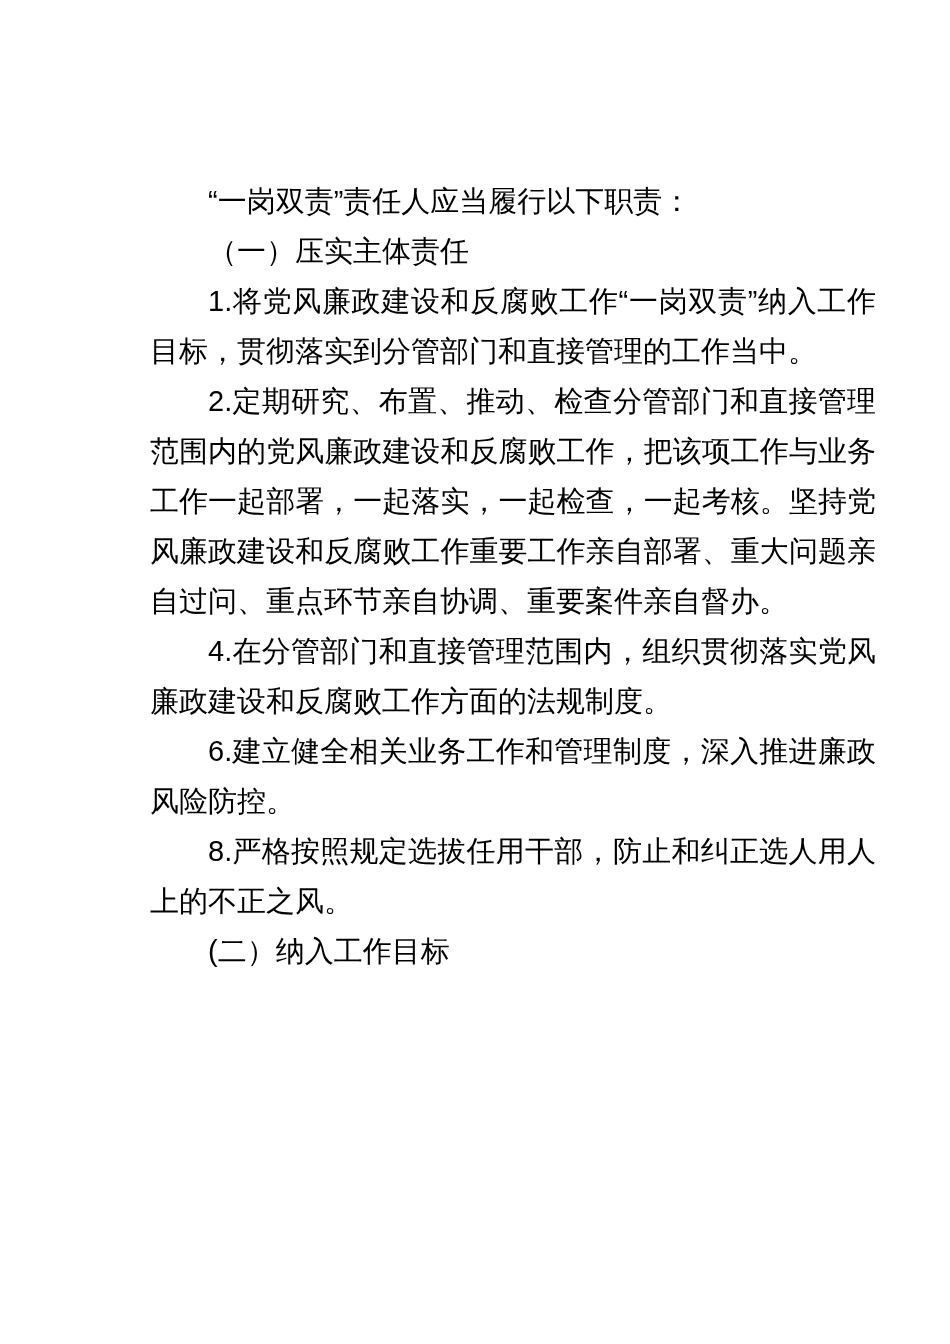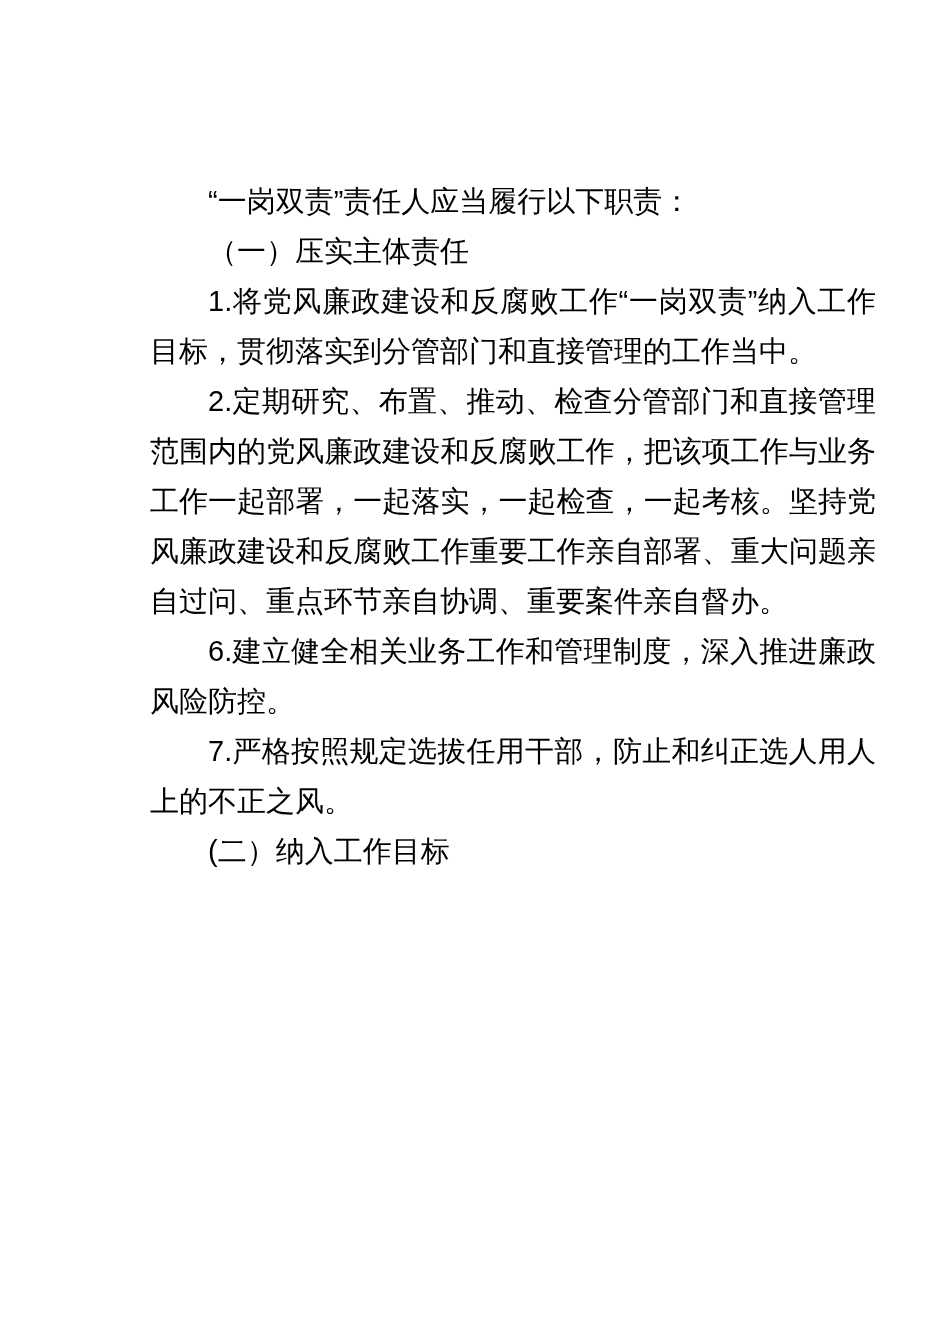--- a/index.html
+++ b/index.html
@@ -46,17 +46,18 @@
 </style>
 </head>
 <body>
 
 <div class="page">
   <div class="doc-body" id="doc-body" style="color: rgb(0, 0, 0);">
       <p class="para"><span class="run">“一岗双责”责任人应当履行以下职责：</span></p>
       <p class="para"><span class="run">（一）压实主体责任</span></p>
       <p class="para"><span class="run bold">1.将党风廉政建设和反腐败工作“一岗双责”纳入工作目标，贯彻落实到分管部门和直接管理的工作当中。</span></p>
       <p class="para"><span class="run bold">2.定期研究、布置、推动、检查分管部门和直接管理范围内的党风廉政建设和反腐败工作，把该项工作与业务工作一起部署，一起落实，一起检查，一起考核。</span><span class="run">坚持党风廉政建设和反腐败工作重要工作亲自部署、重大问题亲自过问、重点环节亲自协调、重要案件亲自督办。</span></p>
+      <p class="para"><span class="run bold">4.在分管部门和直接管理范围内，组织贯彻落实党风廉政建设和反腐败工作方面的法规制度。</span></p>
       <p class="para"><span class="run bold">6.建立健全相关业务工作和管理制度，深入推进廉政风险防控。</span></p>
-      <p class="para"><span class="run bold">7.严格按照规定选拔任用干部，防止和纠正选人用人上的不正之风。</span></p>
+      <p class="para"><span class="run bold">8.严格按照规定选拔任用干部，防止和纠正选人用人上的不正之风。</span></p>
       <p class="para"><span class="run">(二）纳入工作目标</span></p>
     </div>
 </div>
 
 </body></html>

